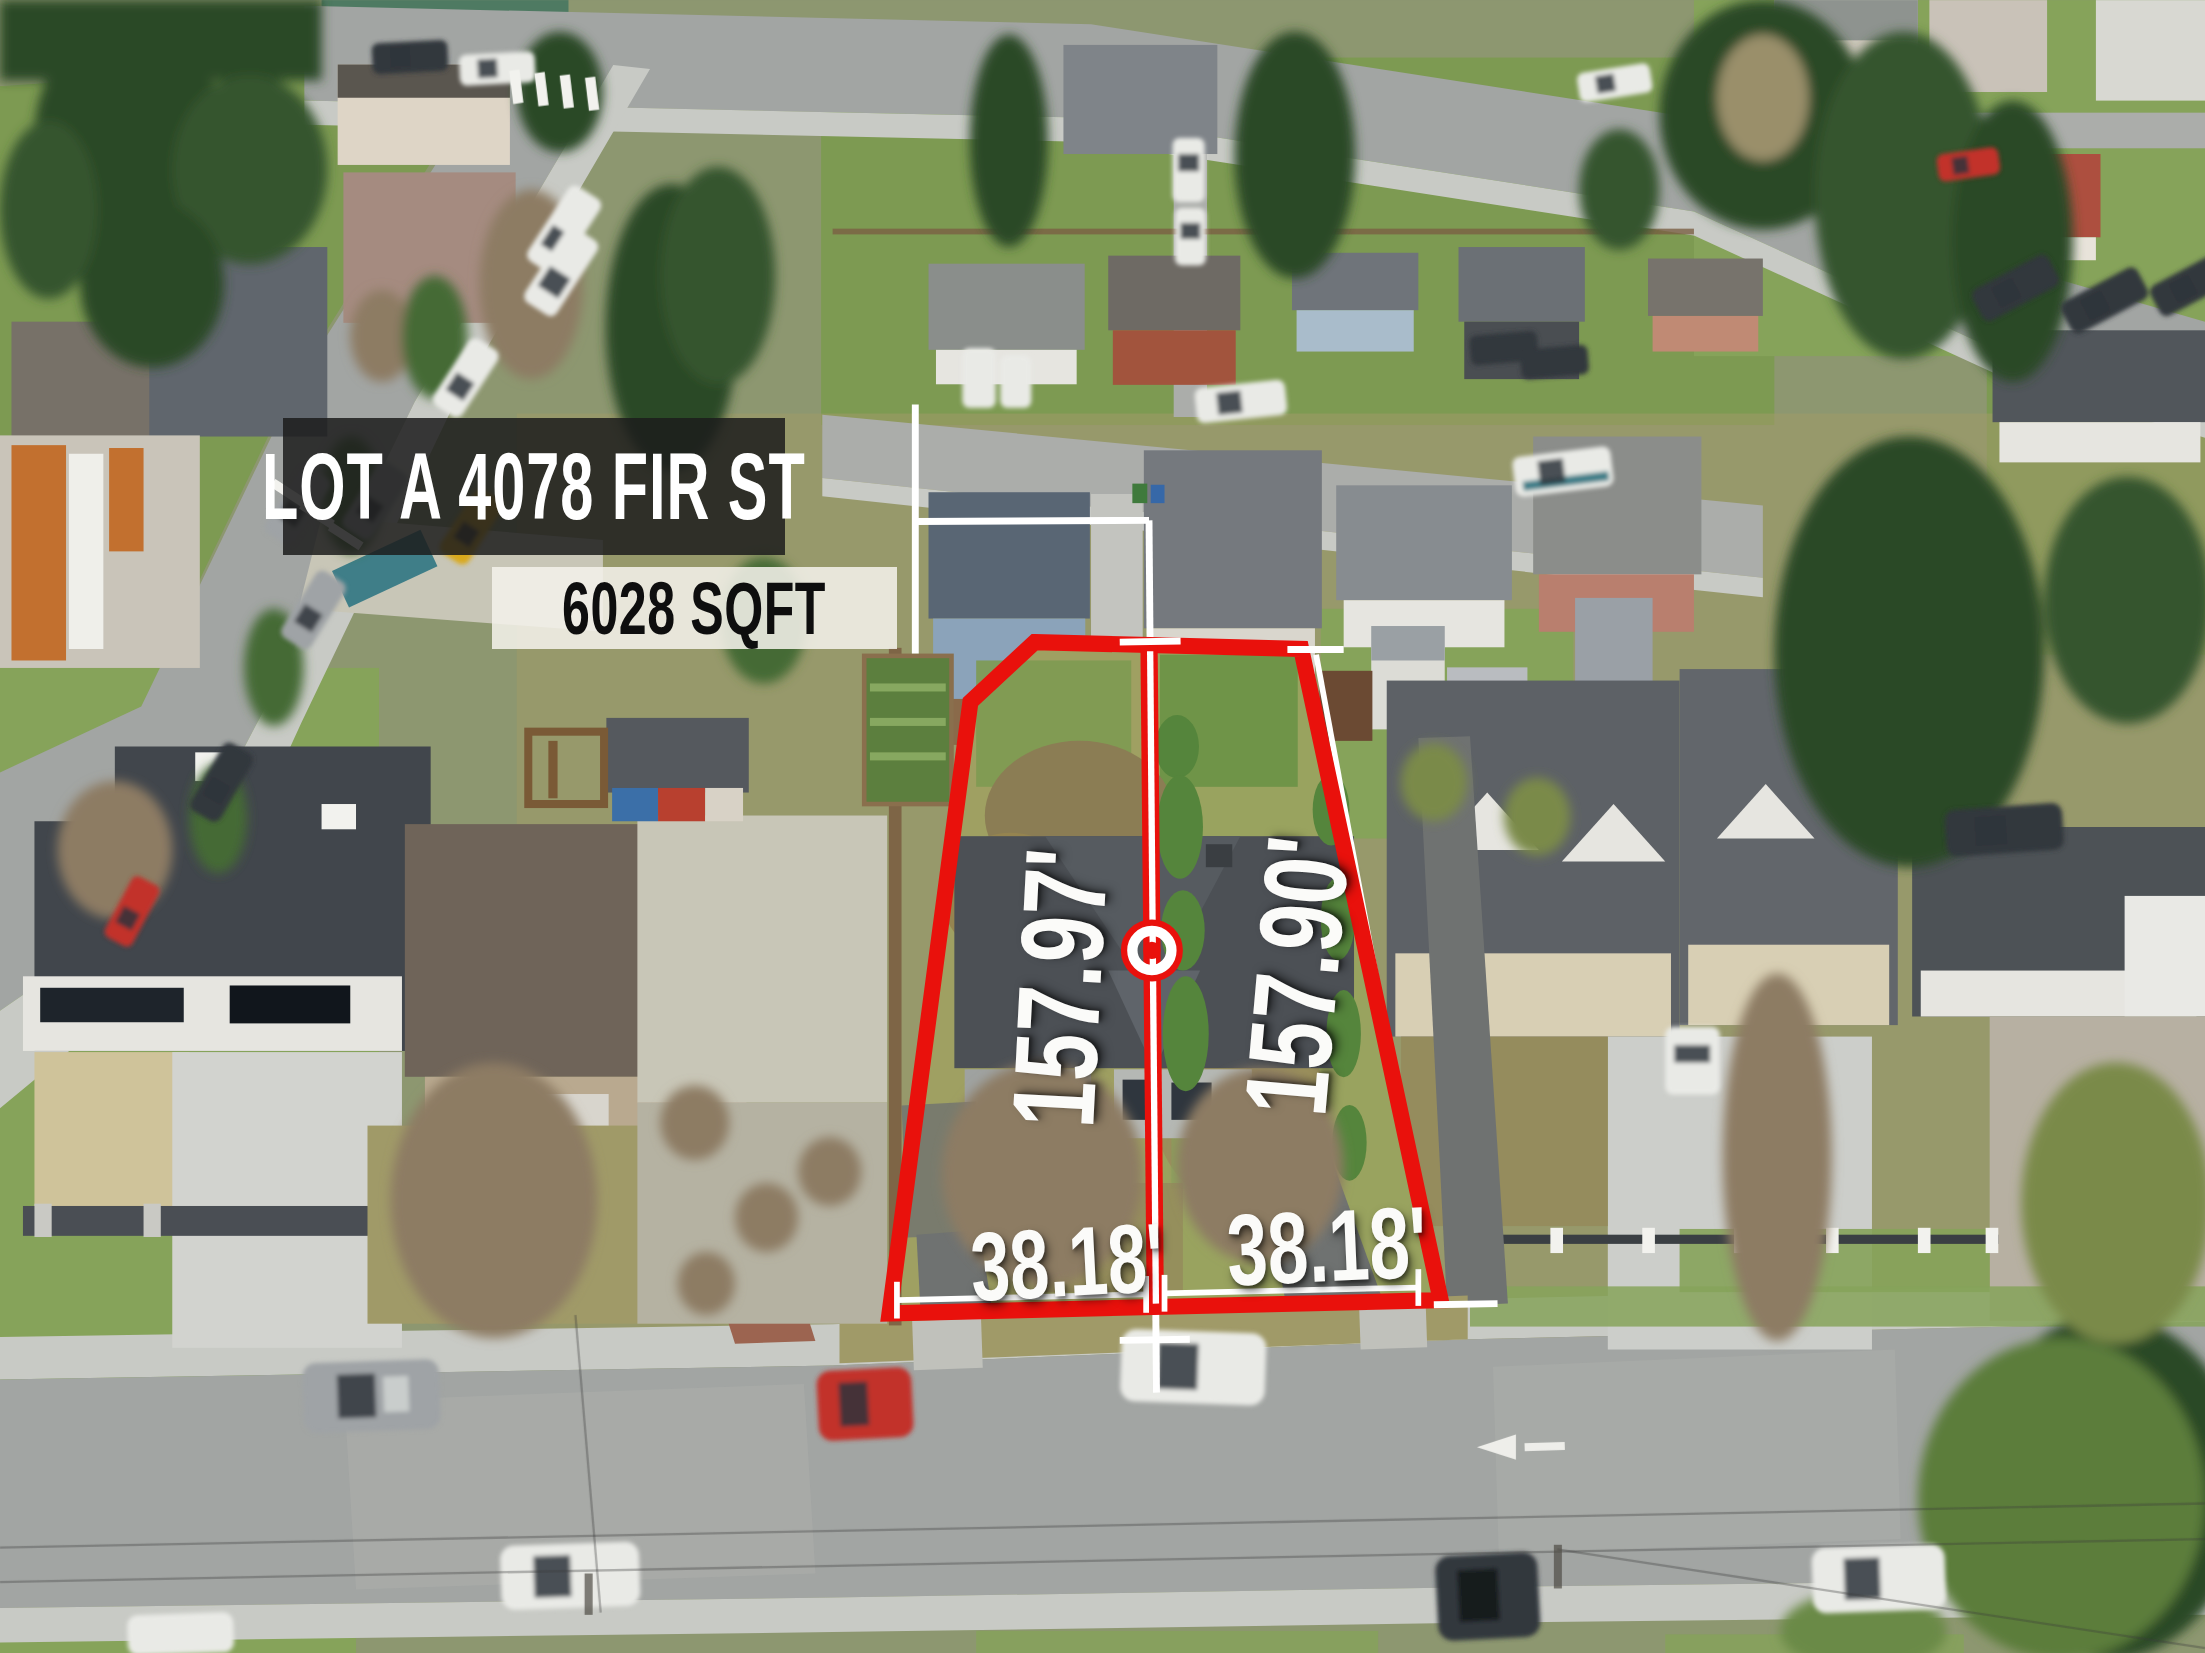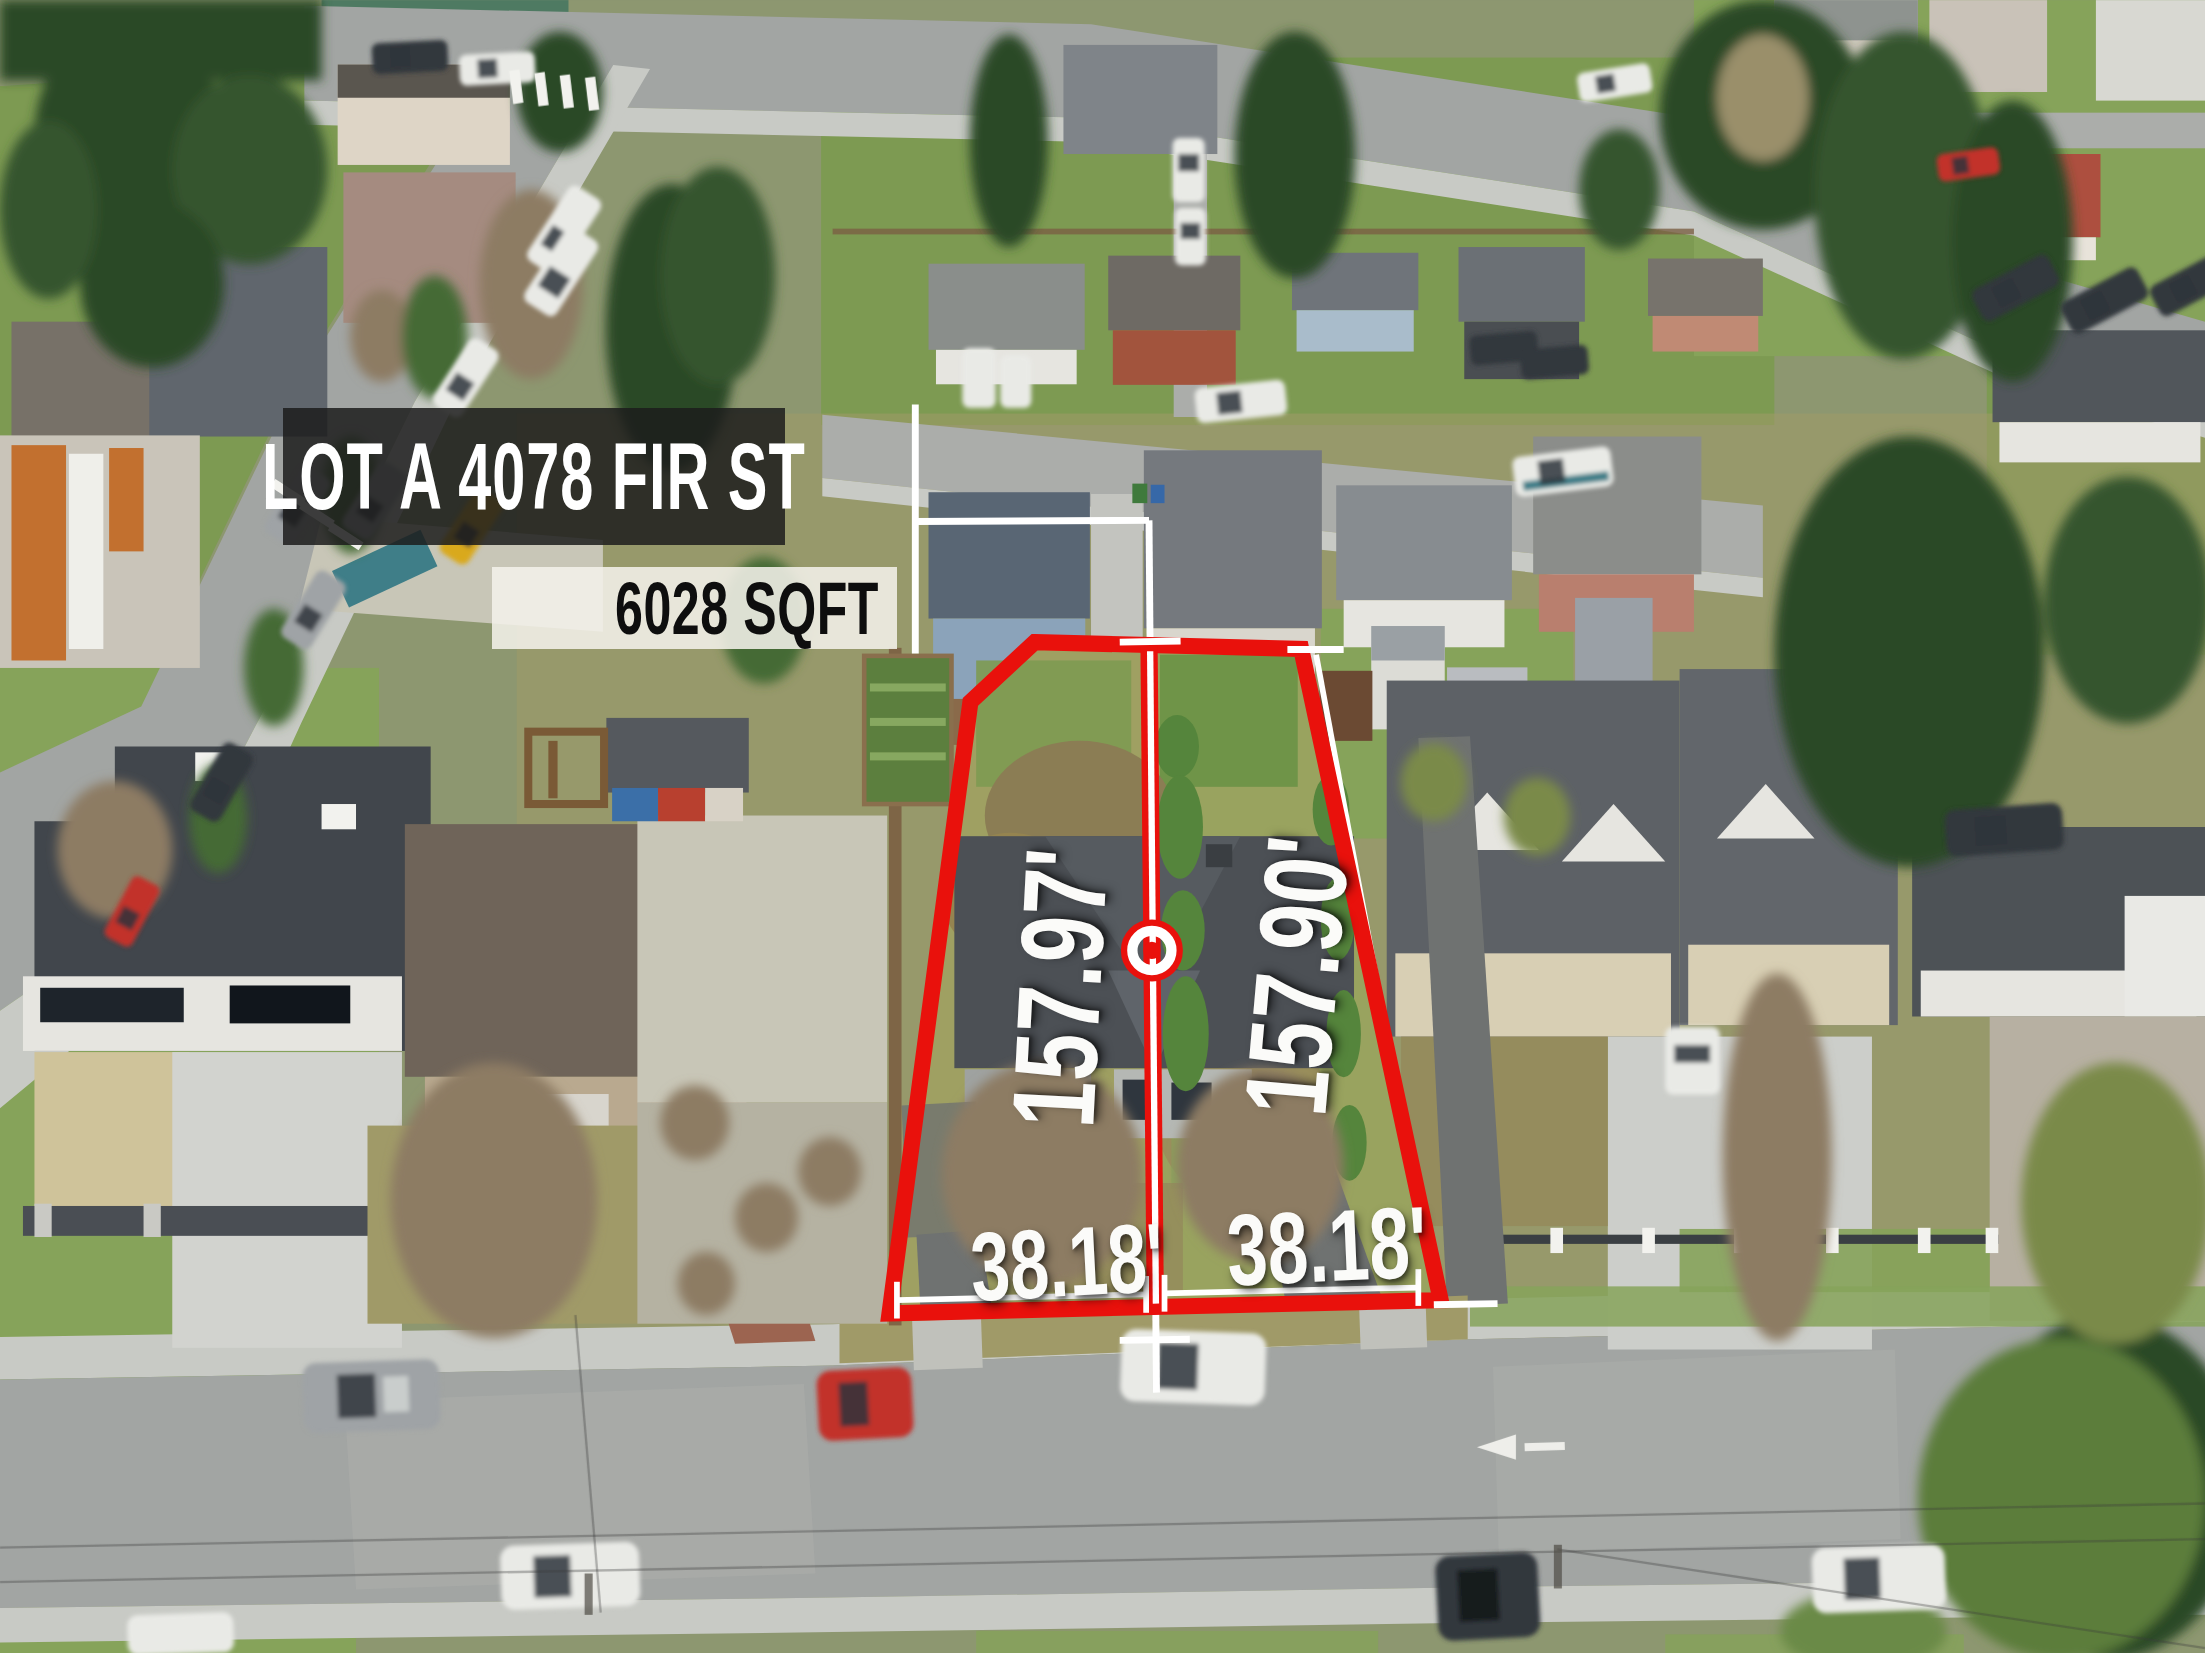--- a/index.html
+++ b/index.html
@@ -13,24 +13,24 @@
   .darkpav{fill:#6f7271}.conif{fill:#2c4827}.conif2{fill:#36552e}
   .bare{fill:#8d7c63}.bare2{fill:#9a8f6a}.hedge{fill:#456a34}.hedge2{fill:#55853c}
   .fence{fill:#7b5f43}.roofD{fill:#41464c}.roofG{fill:#60666d}
   .roofBr{fill:#6f6459}.roofPk{fill:#a58b80}.roofRd{fill:#ad4f3f}
   .wallW{fill:#e6e5e0}.wallT{fill:#d8cfb4}.wallB{fill:#8ba3ba}
   .carW{fill:#e9eae6}.carD{fill:#33373c}.carS{fill:#9fa3a6}.carR{fill:#c2322b}.carY{fill:#d9a91f}
   .glass{fill:#2e343b;opacity:.85}
   .wire{stroke:#3c3c3c;stroke-opacity:.35;stroke-width:4;fill:none}
   
   .ovl{position:absolute;display:flex;align-items:center;justify-content:center;}
-  #banner{left:283px;top:408px;width:502px;height:137px;background:rgba(28,28,28,.85);}
+  #banner{left:283px;top:418px;width:502px;height:137px;background:rgba(28,28,28,.85);}
   #banner .t{font-size:70px;font-weight:700;color:#ffffff;letter-spacing:1.1px;
              transform:scale(.85,1.35);white-space:nowrap;}
-  #sqftbox{left:492px;top:567px;width:405px;height:82px;background:rgba(244,241,234,.87);justify-content:flex-end;}
+  #sqftbox{left:492px;top:567px;width:405px;height:82px;background:rgba(244,241,234,.87);}
   #sqftbox .t{font-size:57px;font-weight:700;color:#0e0e0e;letter-spacing:0.6px;
               transform:scale(.88,1.3);white-space:nowrap;}
   .meas{position:absolute;color:#fbfbf9;font-weight:700;white-space:nowrap;
         text-shadow:3.4px 4.6px 9.2px rgba(0,0,0,.5),1.7px 2.3px 3.4px rgba(0,0,0,.35);}
   #mLD{left:1060px;top:988px;font-size:96px;
        transform:translate(-50%,-50%) rotate(-87deg) scale(.88,1.22);}
   #mRD{left:1297px;top:976px;font-size:96px;
        transform:translate(-50%,-50%) rotate(-85deg) scale(.88,1.22);}
   #mLF{left:1067px;top:1263px;font-size:80px;
        transform:translate(-50%,-50%) rotate(-3deg) scale(.88,1.22);}

